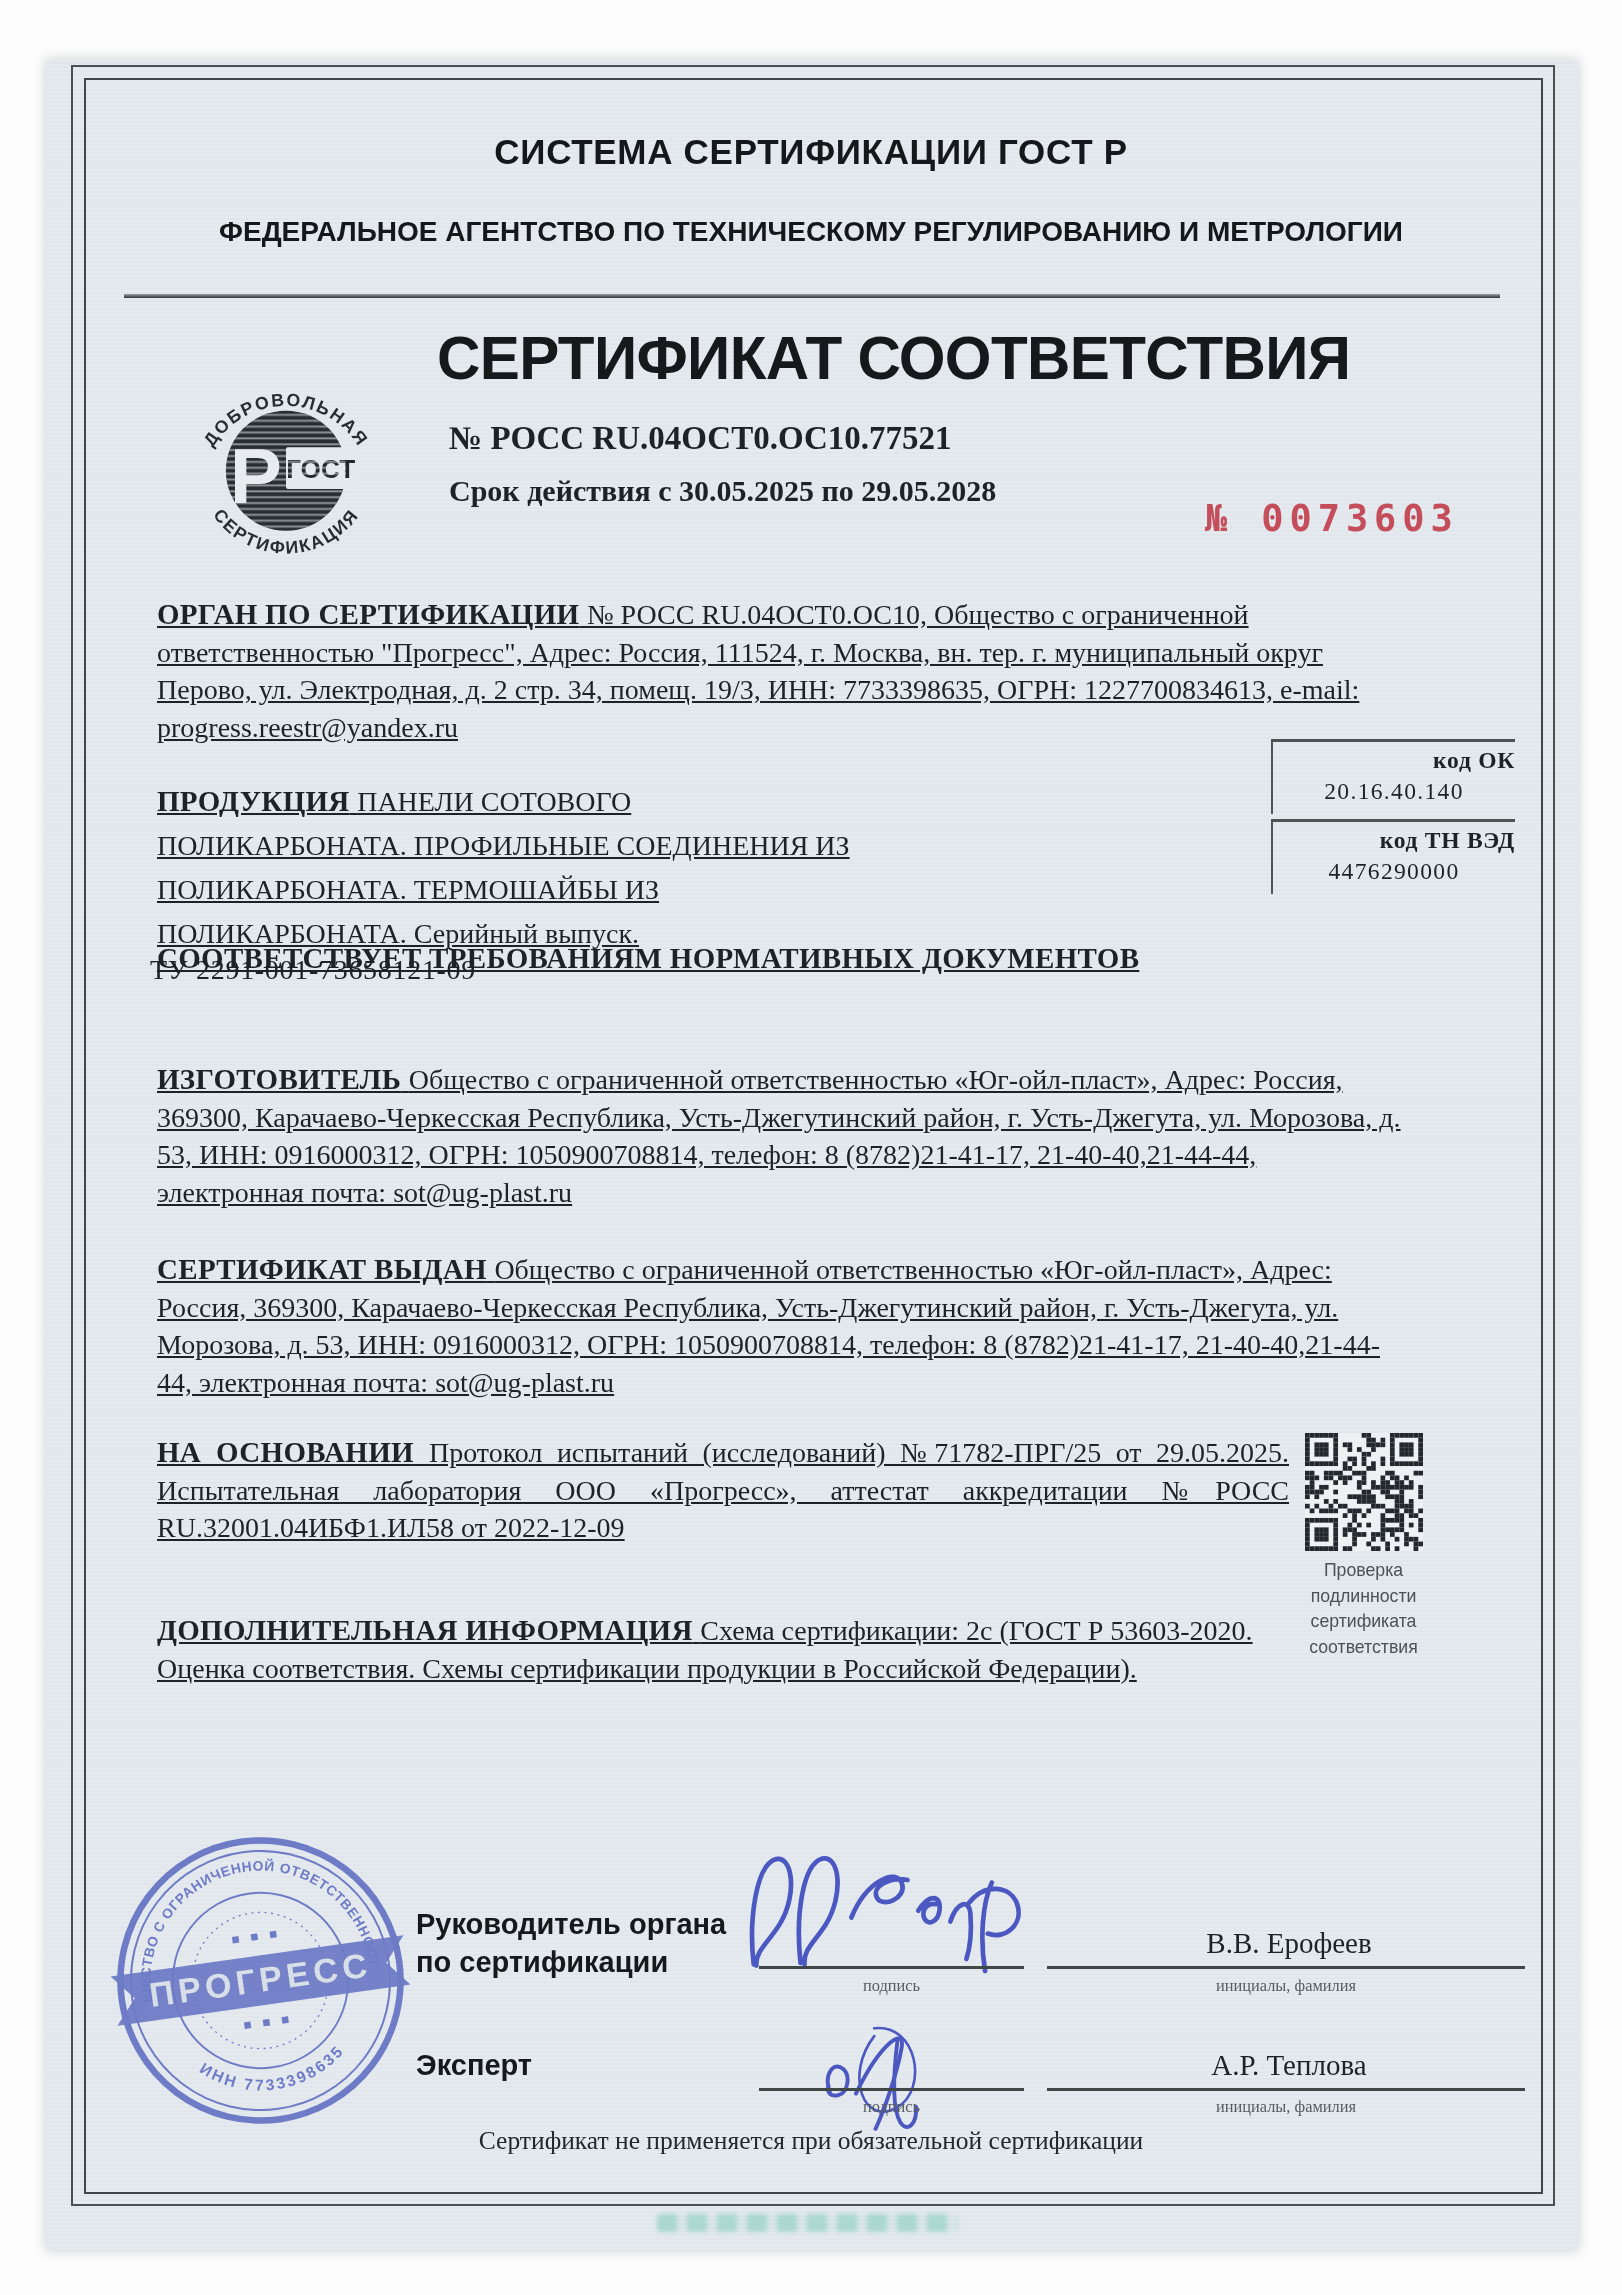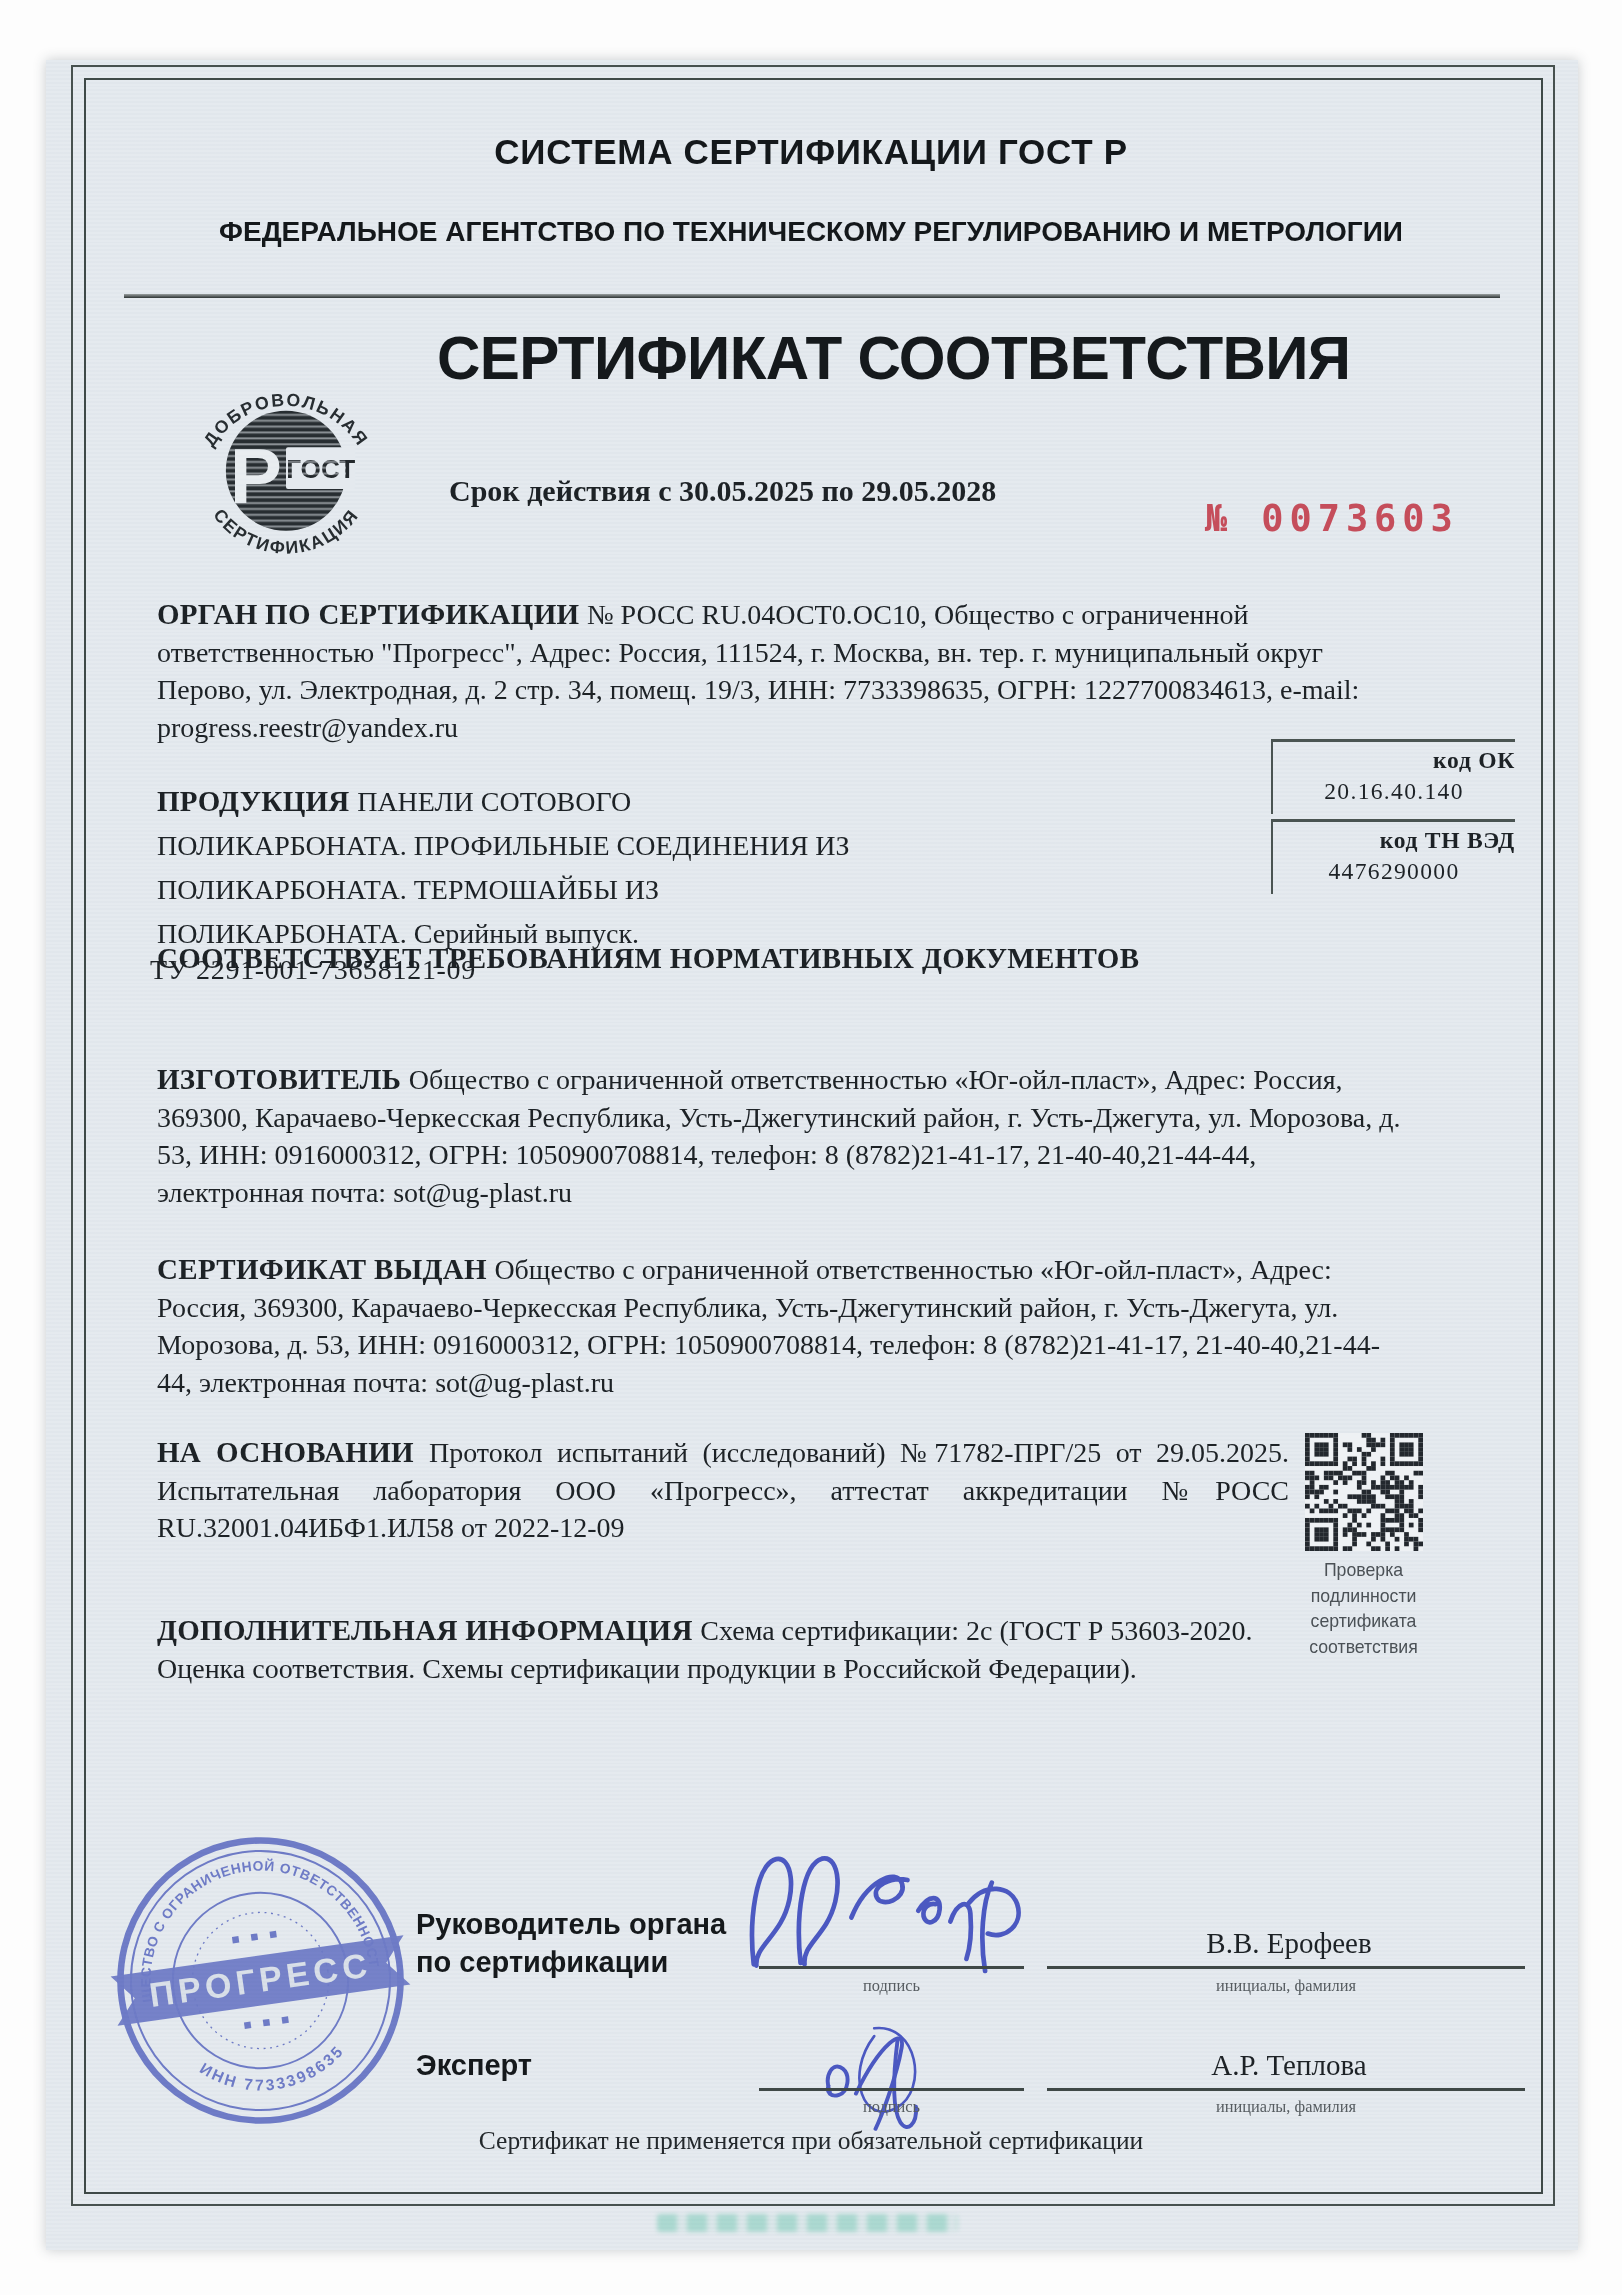--- a/index.html
+++ b/index.html
@@ -14,21 +14,21 @@
         font-weight:bold;font-size:35px;letter-spacing:0.7px;color:#14181b;}
   .hdr2{left:0;width:100%;top:216px;text-align:center;font-family:"Liberation Sans",sans-serif;
         font-weight:bold;font-size:28px;color:#14181b;}
   .hdr-rule{left:124px;top:294px;width:1376px;height:3.9px;background:linear-gradient(#9aa0a0,#2e3434);}
   .doc-title{left:437px;top:322px;width:1047px;font-family:"Liberation Sans",sans-serif;font-weight:bold;
              font-size:62px;letter-spacing:-0.7px;color:#15191c;transform:scaleX(.97);transform-origin:left;}
   .cert-no{left:449px;top:420px;font-weight:bold;font-size:33px;}
   .validity{left:449px;top:474px;font-weight:bold;font-size:30px;}
   .blank-no{left:1205px;top:497px;font-family:"DejaVu Sans Mono",monospace;font-weight:bold;
             font-size:37px;letter-spacing:5.9px;color:#c3414f;opacity:.92;}
-  .para{font-size:28px;line-height:1.34;}
+  .para{font-size:28px;line-height:1.34;text-decoration:underline;}
   .para b{font-size:29px;letter-spacing:0.3px;}
   .para b::after{content:" ";}
   .org-para{left:157px;top:567px;width:1246px;}
   .product-para{left:157px;top:751px;width:707px;line-height:1.56;}
   .codebox{left:1271px;width:242px;border-top:3.9px solid #4a5452;border-left:2.6px solid #4a5452;
            text-align:center;font-size:23.6px;padding:5.2px 0 9.2px 0;}
   .codebox .cb-label{font-weight:bold;letter-spacing:0.7px;text-align:right;}
   .codebox .cb-value{margin-top:3.9px;letter-spacing:1.3px;}
   .cb1{top:739px;}
   .cb2{top:819px;}
@@ -95,20 +95,21 @@
       </text>
       <circle cx="0" cy="20" r="92" fill="#272d31"></circle>
       <text x="-86" y="70" font-family="Liberation Sans,sans-serif" font-size="120" font-weight="bold" fill="#e9edf0">Р</text>
       <rect x="0" y="-16" width="106" height="64" rx="3" fill="#e4e9ee"></rect>
       <text x="53" y="31" text-anchor="middle" font-family="Liberation Sans,sans-serif" font-size="40" font-weight="bold" fill="#23282c">ГОСТ</text>
       <circle cx="0" cy="20" r="92" fill="url(#scanStripes)"></circle>
     </svg>
   </div>
 
   <div class="abs doc-title">СЕРТИФИКАТ СООТВЕТСТВИЯ</div>
+  <div class="abs cert-no">№ РОСС RU.04ОСТ0.ОС10.77521</div>
   <div class="abs validity">Срок действия с 30.05.2025 по 29.05.2028</div>
   <div class="abs blank-no">№ 0073603</div>
 
   <p class="abs para org-para">
     <b>ОРГАН ПО СЕРТИФИКАЦИИ</b><span>№ РОСС RU.04ОСТ0.ОС10, Общество с ограниченной ответственностью "Прогресс", Адрес: Россия, 111524, г. Москва, вн. тер. г. муниципальный округ Перово, ул. Электродная, д. 2 стр. 34, помещ. 19/3, ИНН: 7733398635, ОГРН: 1227700834613, e-mail: progress.reestr@yandex.ru</span>
   </p>
 
   <p class="abs para product-para">
     <b>ПРОДУКЦИЯ</b><span>ПАНЕЛИ СОТОВОГО ПОЛИКАРБОНАТА. ПРОФИЛЬНЫЕ СОЕДИНЕНИЯ ИЗ ПОЛИКАРБОНАТА. ТЕРМОШАЙБЫ ИЗ ПОЛИКАРБОНАТА.  Серийный выпуск.</span>
   </p>

